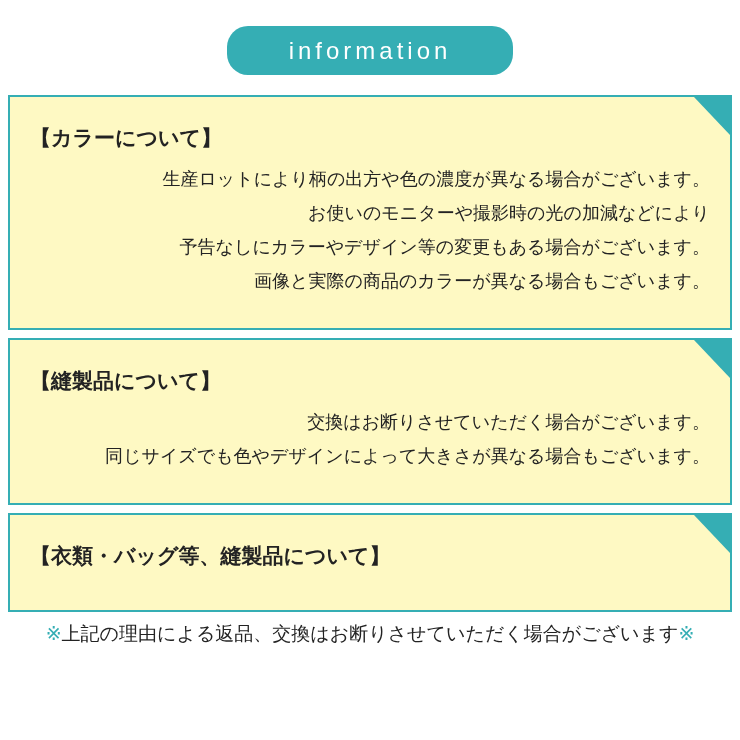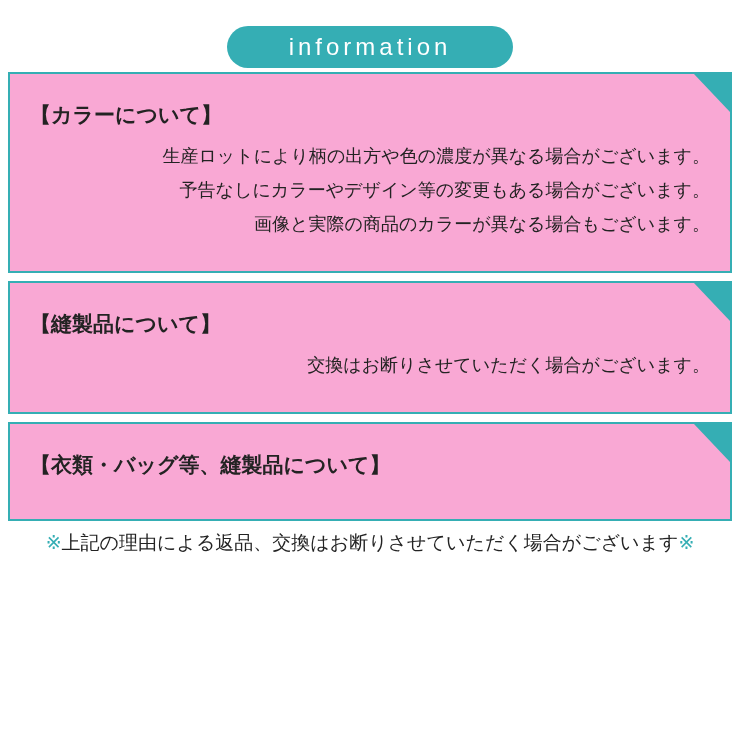--- a/index.html
+++ b/index.html
@@ -5,37 +5,37 @@
   :root { --accent: #35AEB4; --ink: #232323; }
   * { margin: 0; padding: 0; box-sizing: border-box; }
   html, body { background: #ffffff; }
   body {
     width: 740px; height: 740px;
     font-family: "Liberation Sans", "DejaVu Sans", sans-serif;
     color: var(--ink);
     overflow: hidden;
   }
   .badge {
-    width: 286px; height: 42px;
-    margin: 26px auto 4px auto;
+    width: 286px; height: 49px;
+    margin: 26px auto 20px auto;
     background: var(--accent);
     border-radius: 21px;
     display: flex; align-items: center; justify-content: center;
   }
   .badge-label {
     color: #ffffff;
     font-size: 24px;
     letter-spacing: 4px;
     font-weight: 500;
   }
   .box {
     position: relative;
     margin: 0 8px 8px 8px;
     border: 2px solid var(--accent);
-    background: #f9a8d4;
+    background: #fef9c3;
     padding: 26px 20px 30px 20px;
   }
   .corner { position: absolute; top: 0; right: 0; display: block; }
   .corner polygon { fill: var(--accent); }
   .section-title {
     font-size: 21px;
     font-weight: 700;
     line-height: 30px;
     margin-bottom: 9px;
     color: var(--ink);
@@ -64,30 +64,32 @@
   <div class="badge">
     <span class="badge-label">information</span>
   </div>
 
   <section class="box">
     <svg class="corner" width="38" height="38" viewBox="0 0 38 38">
       <polygon points="2,0 38,0 38,38"></polygon>
     </svg>
     <p class="section-title">【カラーについて】</p>
     <p class="section-line">生産ロットにより柄の出方や色の濃度が異なる場合がございます。</p>
+    <p class="section-line">お使いのモニターや撮影時の光の加減などにより</p>
     <p class="section-line">予告なしにカラーやデザイン等の変更もある場合がございます。</p>
     <p class="section-line">画像と実際の商品のカラーが異なる場合もございます。</p>
   </section>
 
   <section class="box">
     <svg class="corner" width="38" height="38" viewBox="0 0 38 38">
       <polygon points="2,0 38,0 38,38"></polygon>
     </svg>
     <p class="section-title">【縫製品について】</p>
     <p class="section-line">交換はお断りさせていただく場合がございます。</p>
+    <p class="section-line">同じサイズでも色やデザインによって大きさが異なる場合もございます。</p>
   </section>
 
   <section class="box">
     <svg class="corner" width="38" height="38" viewBox="0 0 38 38">
       <polygon points="2,0 38,0 38,38"></polygon>
     </svg>
     <p class="section-title">【衣類・バッグ等、縫製品について】</p>
   </section>
 
   <p class="footer-note"><span class="mark">※</span><span>上記の理由による返品、交換はお断りさせていただく場合がございます</span><span class="mark">※</span></p>

